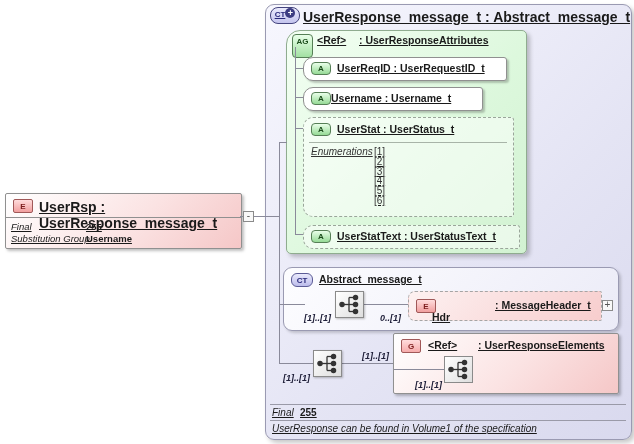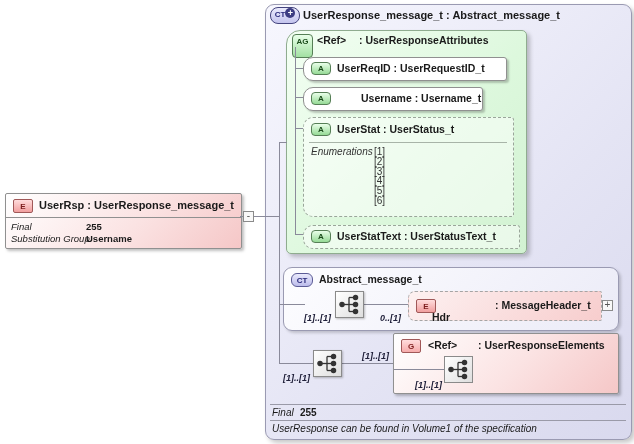--- a/index.html
+++ b/index.html
@@ -1,18 +1,18 @@
 <!DOCTYPE html>
 <html><head>
 <meta charset="utf-8">
 <style>
   html,body{margin:0;padding:0;background:#fff;}
   #stage{position:relative;width:634px;height:444px;background:#ffffff;overflow:hidden;
          font-family:"Liberation Sans", sans-serif;color:#1a1a1a;}
-  .abs{position:absolute;}
+  .abs{position:absolute;text-decoration:underline;}
   .line{position:absolute;background:#8a8a9a;z-index:5;}
   .bold{font-weight:bold;}
   .ital{font-style:italic;}
 
   
   .ct-outer{background:linear-gradient(135deg,#f7f7fe 0%,#e4e4f4 60%,#d9d9ee 100%);
             border:1px solid #9a9ab2;border-radius:9px;box-shadow:3px 3px 5px rgba(0,0,0,0.22);}
   .ag-box{background:linear-gradient(135deg,#f4fff4 0%,#ddf8dd 55%,#d2f2d2 100%);
           border:1px solid #8fac8f;border-radius:14px 5px 5px 5px;box-shadow:3px 3px 4px rgba(0,0,0,0.22);}
   .ctin-box{background:linear-gradient(135deg,#fdfdff 0%,#ebebf7 100%);
@@ -43,21 +43,21 @@
           font-size:8px;font-weight:bold;line-height:14px;text-align:center;}
   .ctplus .pcirc{display:inline-block;width:10px;height:10px;border-radius:50%;background:#3c3c82;
                  color:#fff;font-size:9px;line-height:10px;vertical-align:1px;margin-left:0px;}
 
   .handle{position:absolute;width:11px;height:11px;box-sizing:border-box;border:1px solid #8a8a8a;
           background:#f8f8f8;color:#555;font-size:10px;line-height:8px;text-align:center;z-index:6;}
 
   .seqicon{position:absolute;width:29px;height:27px;box-sizing:border-box;border:1px solid #8a8a8a;
            background:linear-gradient(135deg,#ffffff,#dedede);box-shadow:1px 1px 2px rgba(0,0,0,0.25);z-index:6;}
 
-  .t11{font-size:11px;font-weight:bold;}
+  .t11{font-size:14px;font-weight:bold;}
   .t105{font-size:10.5px;font-weight:bold;}
   .t95{font-size:9.5px;}
   .card{font-size:9px;font-style:italic;font-weight:bold;color:#20203a;z-index:6;position:absolute;margin-top:20px;}
   .enum{font-size:10px;color:#333;line-height:9.8px;}
   .sep{position:absolute;height:1px;background:#9a9aa8;}
 </style>
 </head>
 <body>
 
 <div id="stage">
@@ -101,21 +101,21 @@
   <div class="line" style="left:295px;top:128px;width:8px;height:1px;"></div>
   <div class="line" style="left:295px;top:234px;width:8px;height:1px;"></div>
 
   <div class="abs attr-box" style="left:303px;top:57px;width:202px;height:22px;">
     <span class="licon icon-a" style="left:7px;top:4px;">A</span>
     <div class="abs t105" style="left:33px;top:4px;">UserReqID : UserRequestID_t</div>
   </div>
 
   <div class="abs attr-box" style="left:303px;top:87px;width:178px;height:22px;">
     <span class="licon icon-a" style="left:7px;top:4px;">A</span>
-    <div class="abs t105" style="left:48px;top:4px;padding-left:9px;">Username : Username_t</div>
+    <div class="abs t105" style="left:27px;top:4px;">Username : Username_t</div>
   </div>
 
   <div class="abs attr-box-dashed" style="left:303px;top:117px;width:209px;height:98px;">
     <span class="licon icon-a" style="left:7px;top:5px;">A</span>
     <div class="abs t105" style="left:33px;top:5px;">UserStat : UserStatus_t</div>
     <div class="sep" style="left:5px;top:24px;width:198px;background:#a8b4a8;"></div>
     <div class="abs enum ital" style="left:7px;top:29px;">Enumerations</div>
     <div class="abs" style="left:70px;top:29px;">
       <div class="enum">[1]</div>
       <div class="enum">[2]</div>

